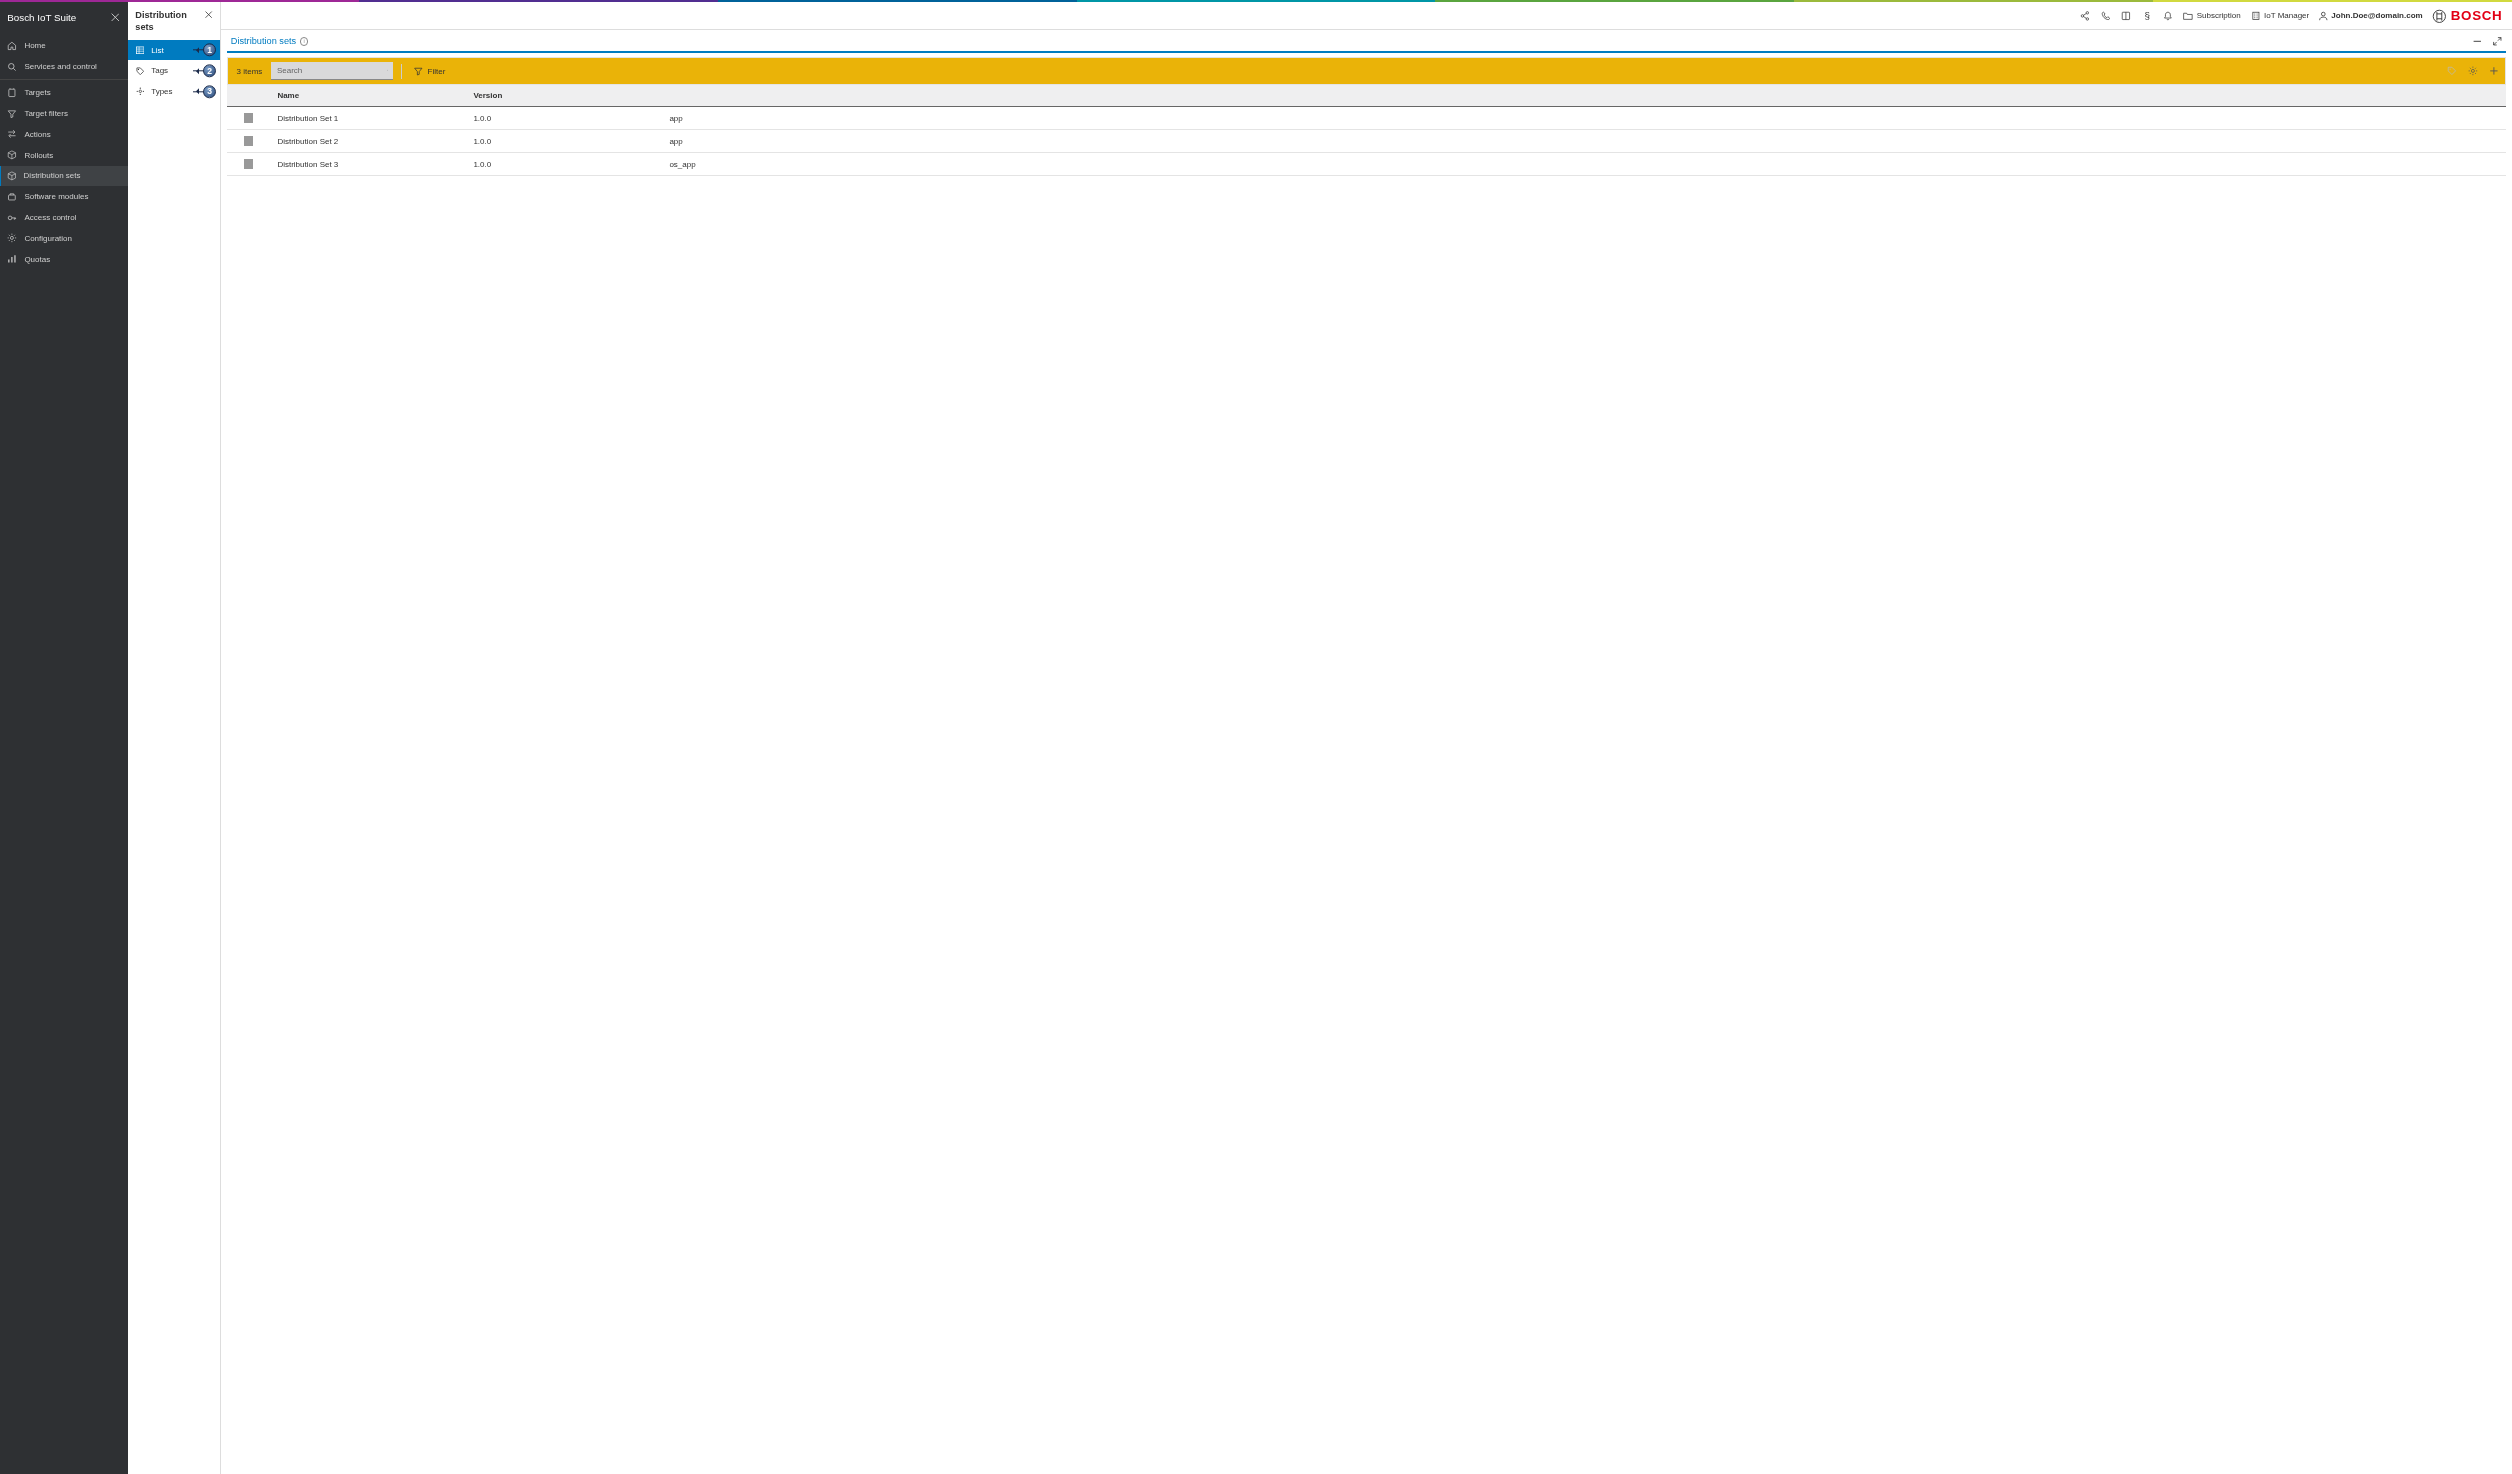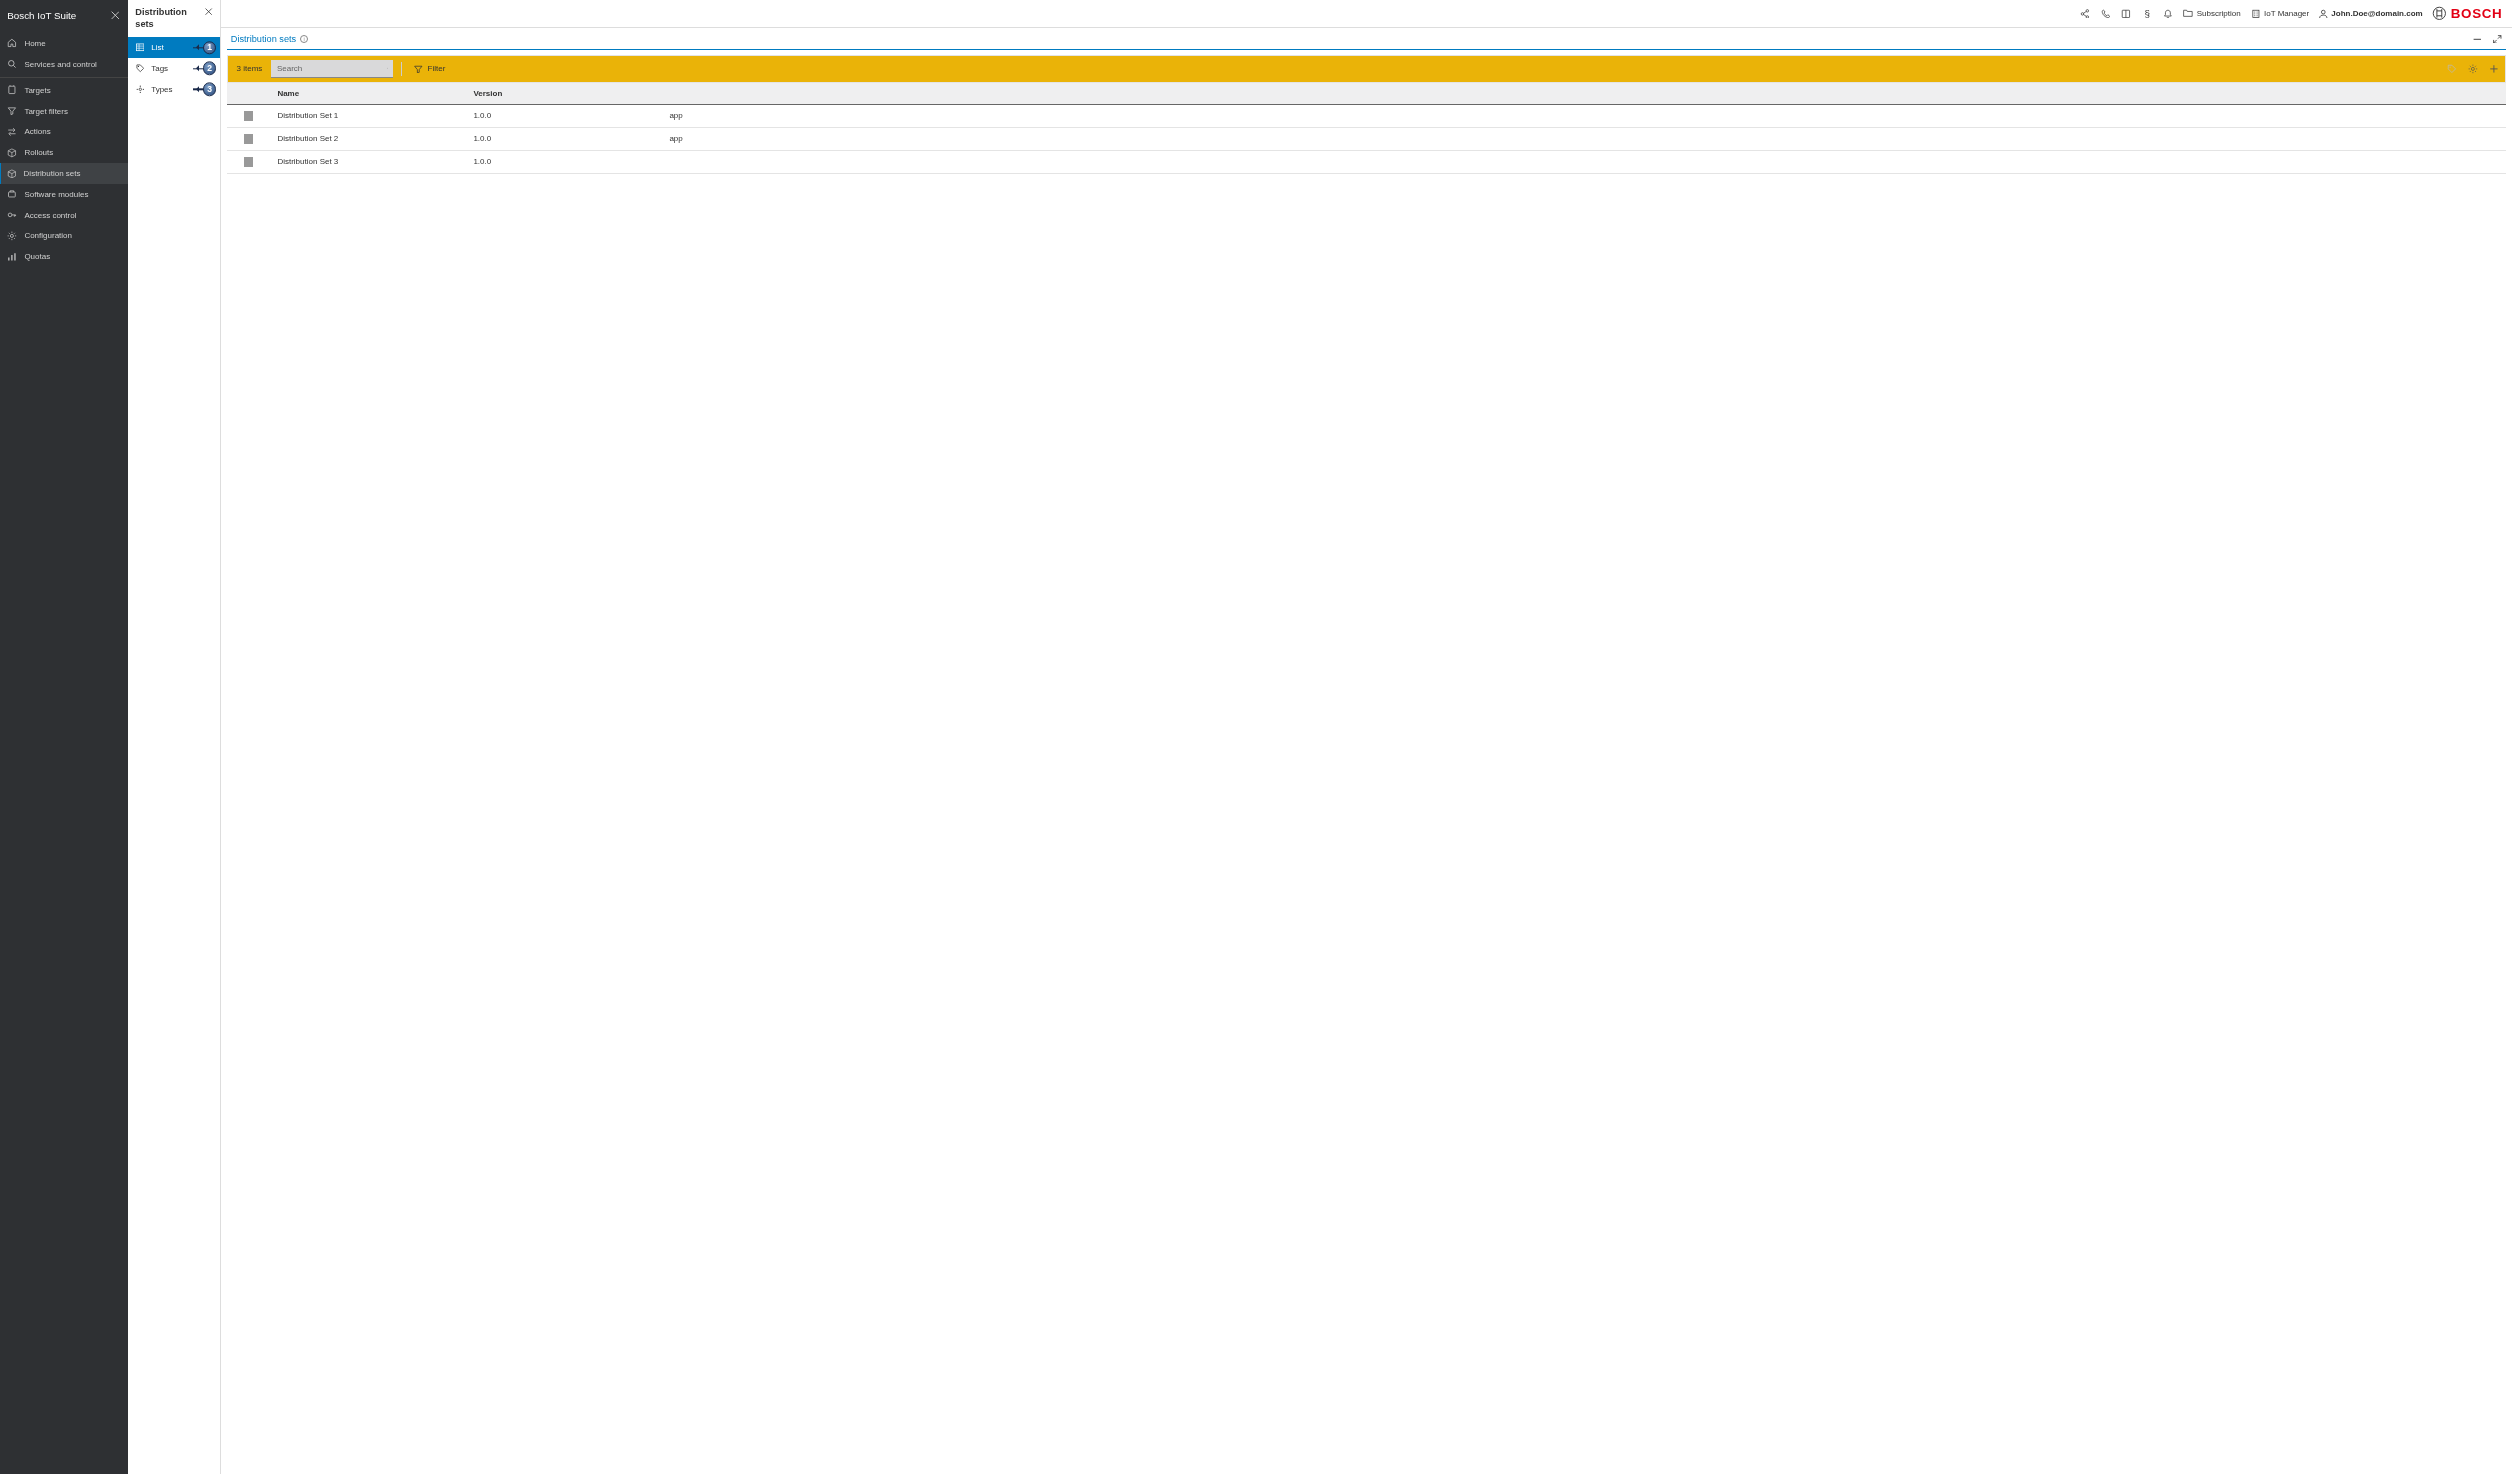--- a/index.html
+++ b/index.html
@@ -1,17 +1,17 @@
 <!DOCTYPE html>
 <html style="font-size:9.8px"><head>
 <meta charset="utf-8">
 <style>
 * { box-sizing: border-box; margin: 0; padding: 0; }
 body { font-family: -apple-system, BlinkMacSystemFont, "Segoe UI", Arial, sans-serif; font-size: 8px; color: #333; background: #fff; overflow: hidden; }
-.app { display: flex; flex-direction: row; height: 100vh; width: 100vw; }
+.app { display: flex; flex-direction: column; height: 100vh; width: 100vw; }
 
 .rainbow-bar { height: 2.4px; display: flex; }
 .rainbow-bar > div { flex: 1; }
 
 .layout { display: flex; flex: 1; overflow: hidden; }
 
 
 .sidebar { width: 128px; background: #2e3033; color: #e0e0e0; display: flex; flex-direction: column; flex-shrink: 0; }
 .sidebar-header { display: flex; align-items: center; justify-content: space-between; padding: 9.8px 8.6px 9.8px 7.3px; }
 .sidebar-title { font-size: 9.8px; color: #fff; font-weight: 400; }
@@ -403,20 +403,21 @@
                 <div class="td col-name">Distribution Set 2</div>
                 <div class="td col-version">1.0.0</div>
                 <div class="td col-type">app</div>
               </div>
               <div class="trow">
                 <div class="td col-sel">
                   <div class="square"></div>
                 </div>
                 <div class="td col-name">Distribution Set 3</div>
                 <div class="td col-version">1.0.0</div>
+                <div class="td col-type">os_app</div>
               </div>
             </div>
         </div>
       </div>
     </main>
 
   </div>
 </div>
 
 

